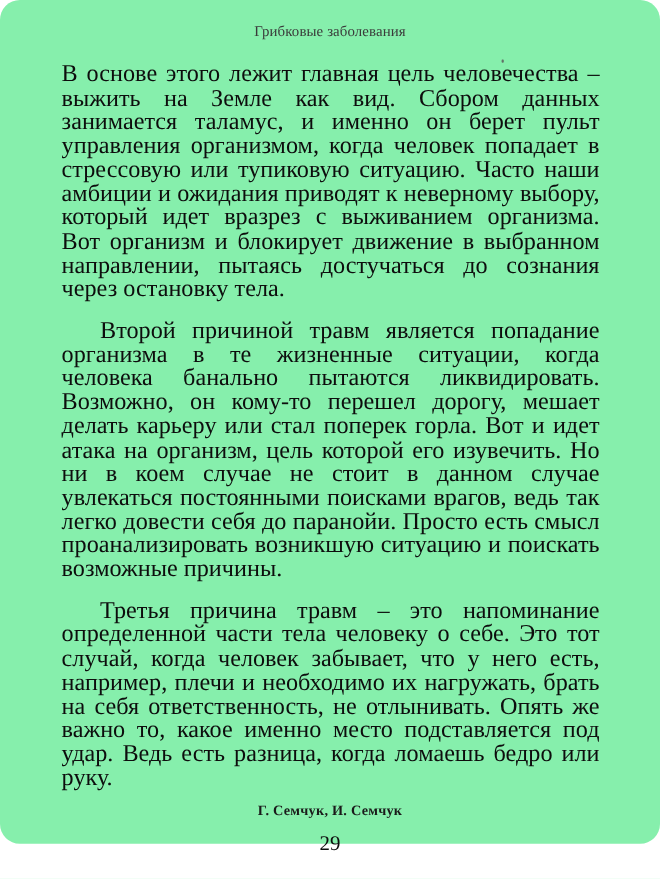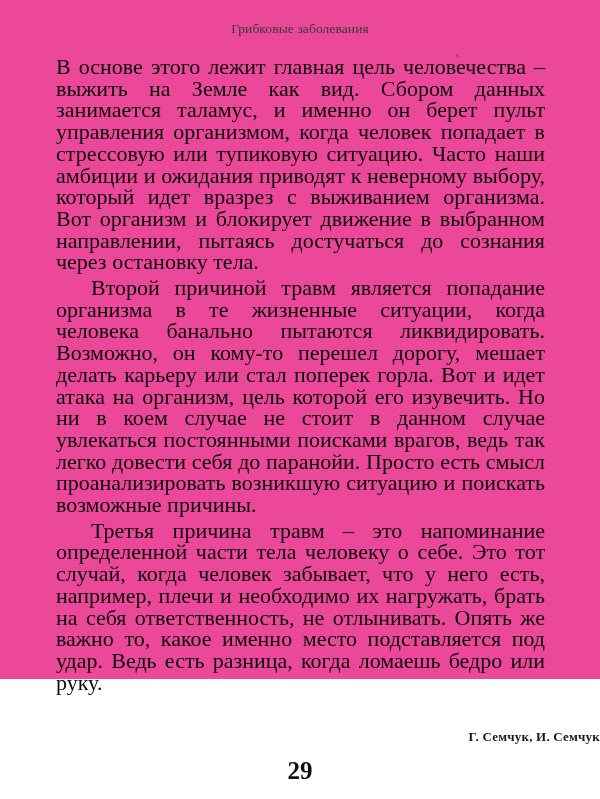--- a/index.html
+++ b/index.html
@@ -12,22 +12,23 @@
     background: #ffffff;
     font-family: "Liberation Serif", "DejaVu Serif", serif;
     color: #111111;
     overflow: hidden;
     position: relative;
   }
 
   .page {
     position: relative;
     width: 600px;
-    height: 679px;
-    background: #ec4899;
+    height: 767px;
+    background: #86efac;
+    border-radius: 18px;
   }
 
   
   .running-header {
     position: absolute;
     top: 21px;
     left: 0;
     width: 600px;
     text-align: center;
     font-size: 13.5px;
@@ -48,21 +49,21 @@
     margin: 0;
     font-size: 22px;
     line-height: 21.7px;
     text-align: justify;
     text-align-last: left;
     hyphens: manual;
     word-spacing: 0.1px;
     color: #0d0d0d;
   }
   .para + .para {
-    margin-top: 4px;
+    margin-top: 16px;
   }
   .para.indent {
     text-indent: 35px;
   }
 
   
   .speck {
     position: absolute;
     left: 456px;
     top: 54px;
@@ -72,35 +73,35 @@
     border-radius: 40%;
     opacity: 0.85;
   }
 
   
   .footer-authors {
     position: absolute;
     left: 0;
     top: 729px;
     width: 600px;
-    text-align: right;
+    text-align: center;
     font-size: 13px;
     font-weight: bold;
     letter-spacing: 0.2px;
     color: #1a1a1a;
   }
 
   .footer-pageno {
     position: absolute;
     left: 0;
     top: 757px;
     width: 600px;
     text-align: center;
-    font-size: 25px;
-    font-weight: bold;
+    font-size: 19px;
+    font-weight: normal;
     color: #0d0d0d;
   }
 </style>
 </head>
 <body>
 
 <div class="page">
 
   <div class="running-header">Грибковые заболевания</div>
 

